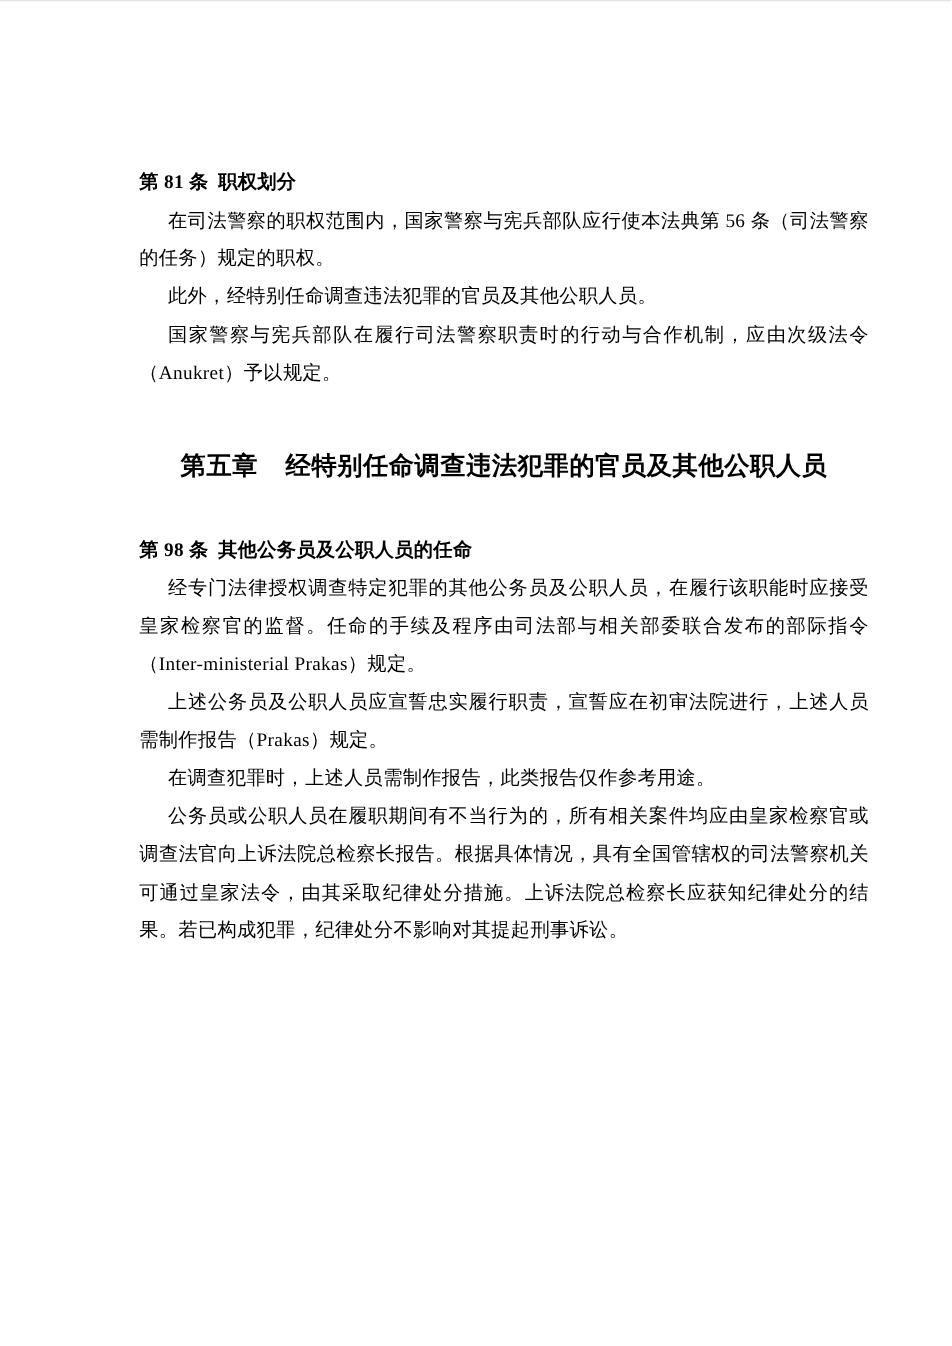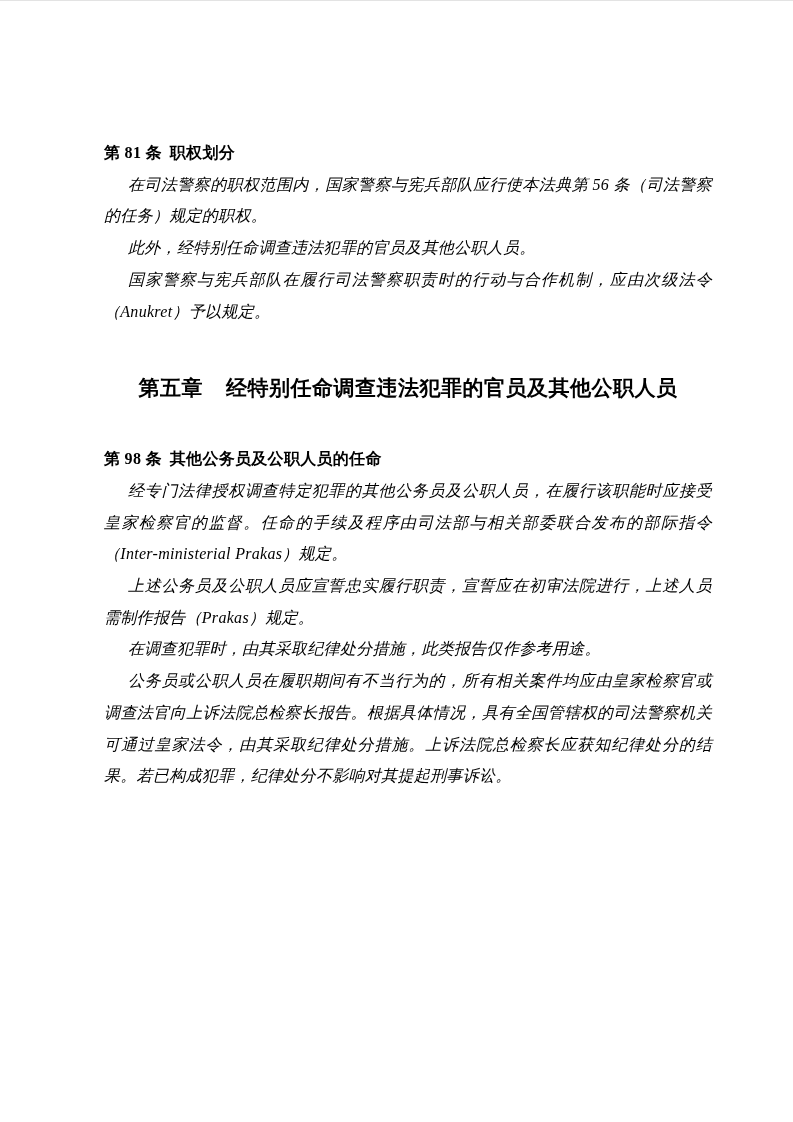--- a/index.html
+++ b/index.html
@@ -19,42 +19,41 @@
   }
   .page-top-edge {
     position: absolute;
     top: 0; left: 0;
     width: 100%;
     height: 1px;
     background: #e3e3e3;
   }
   .content {
     position: absolute;
-    left: 104px;
+    left: 116px;
     top: 137px;
     width: 608px;
     font-size: 16px;
     line-height: 31.7px;
     text-align: justify;
     letter-spacing: 0.3px;
   }
   .article-heading {
     margin: 0;
     font-size: 16px;
     font-weight: bold;
     line-height: 31.7px;
     text-align: left;
   }
   .article-heading .heading-title {
     margin-left: 8px;
   }
   .para {
     margin: 0;
     text-indent: 24px;
-    font-style: italic;
   }
   .chapter-heading {
     margin: 43px 0 37px 0;
     font-size: 21px;
     font-weight: bold;
     line-height: 36px;
     text-align: center;
     letter-spacing: 0.5px;
   }
   .chapter-heading .chapter-title {
@@ -90,19 +89,19 @@
     <h1 class="chapter-heading">
       <span class="chapter-number">第五章</span><span class="chapter-title">经特别任命调查违法犯罪的官员及其他公职人员</span>
     </h1>
 
     <section>
       <h2 class="article-heading">
         <span class="heading-number">第 98 条</span><span class="heading-title">其他公务员及公职人员的任命</span>
       </h2>
       <p class="para">经专门法律授权调查特定犯罪的其他公务员及公职人员，在履行该职能时应接受皇家检察官的监督。任命的手续及程序由司法部与相关部委联合发布的部际指令（Inter-ministerial Prakas）规定。</p>
       <p class="para">上述公务员及公职人员应宣誓忠实履行职责，宣誓应在初审法院进行，上述人员需制作报告（Prakas）规定。</p>
-      <p class="para">在调查犯罪时，由其采取纪律处分措施，此类报告仅作参考用途。</p>
+      <p class="para">在调查犯罪时，上述人员需制作报告，此类报告仅作参考用途。</p>
       <p class="para">公务员或公职人员在履职期间有不当行为的，所有相关案件均应由皇家检察官或调查法官向上诉法院总检察长报告。根据具体情况，具有全国管辖权的司法警察机关可通过皇家法令，由其采取纪律处分措施。上诉法院总检察长应获知纪律处分的结果。若已构成犯罪，纪律处分不影响对其提起刑事诉讼。</p>
     </section>
 
   </main>
 
 </div>
 
 </body></html>

